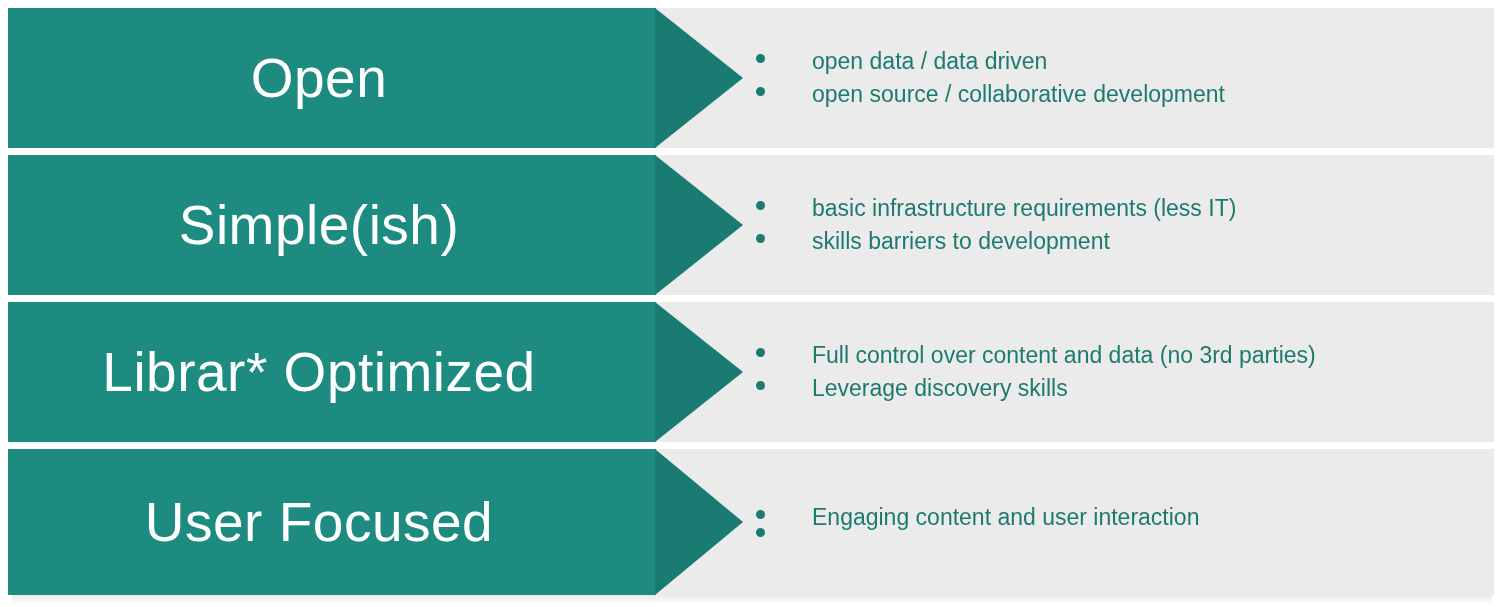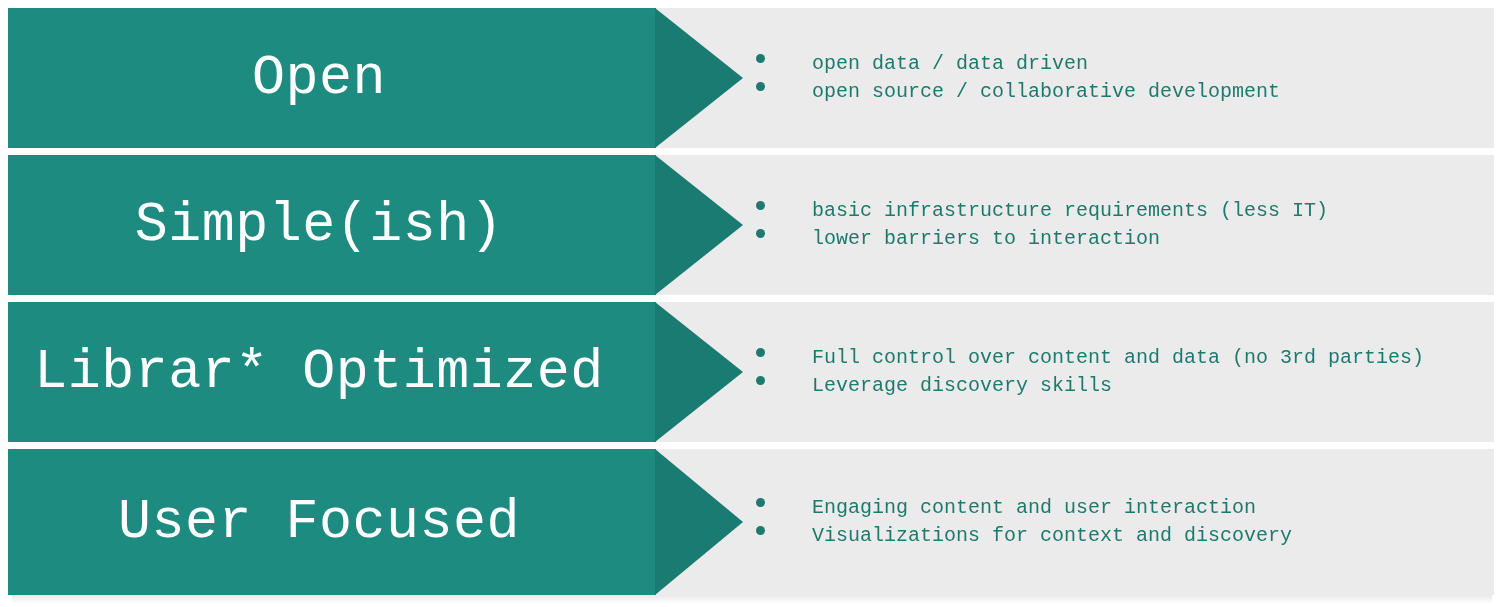--- a/index.html
+++ b/index.html
@@ -18,21 +18,20 @@
     position: relative;
     width: 1503px;
     height: 607px;
     background: #ffffff;
   }
 
   .row {
     position: absolute;
     left: 0;
     width: 1422px;
-    font-family: Liberation Mono, monospace;
   }
 
   
   .panel {
     position: absolute;
     top: 0;
     left: 656px;
     width: 838px;
     height: 100%;
     background: #ebebeb;
@@ -92,21 +91,21 @@
     height: 100%;
     display: flex;
     flex-direction: column;
     justify-content: center;
     box-sizing: border-box;
   }
   .bullet-item {
     display: flex;
     align-items: baseline;
     color: #1d7a6e;
-    font-size: 20px;
+    font-size: 23px;
     line-height: 1.42;
     white-space: nowrap;
   }
   .bullet-dot {
     flex: 0 0 auto;
     width: 9px;
     height: 9px;
     border-radius: 50%;
     background: #1d7a6e;
     margin-right: 47px;
@@ -158,21 +157,21 @@
       <div class="arrow-head"></div>
       <div class="arrow-label">Simple(ish)</div>
     </div>
     <div class="bullets">
       <div class="bullet-item">
         <span class="bullet-dot"></span>
         <span class="bullet-text">basic infrastructure requirements (less IT)</span>
       </div>
       <div class="bullet-item">
         <span class="bullet-dot"></span>
-        <span class="bullet-text">lower barriers to interaction</span>
+        <span class="bullet-text">skills barriers to development</span>
       </div>
     </div>
   </div>
 
   <div class="row" style="top:302px; height:140px;">
     <div class="panel"></div>
     <div class="arrow">
       <div class="arrow-body"></div>
       <div class="arrow-head"></div>
       <div class="arrow-label">Librar* Optimized</div>
@@ -196,20 +195,19 @@
       <div class="arrow-head"></div>
       <div class="arrow-label">User Focused</div>
     </div>
     <div class="bullets">
       <div class="bullet-item">
         <span class="bullet-dot"></span>
         <span class="bullet-text">Engaging content and user interaction</span>
       </div>
       <div class="bullet-item">
         <span class="bullet-dot"></span>
-        <span class="bullet-text">Visualizations for context and discovery</span>
       </div>
     </div>
   </div>
 
   <div class="drop-shadow"></div>
 
 </div>
 
 </body></html>

